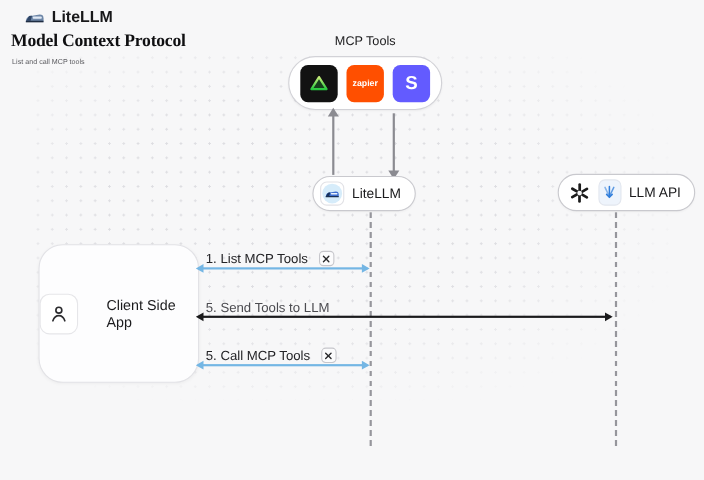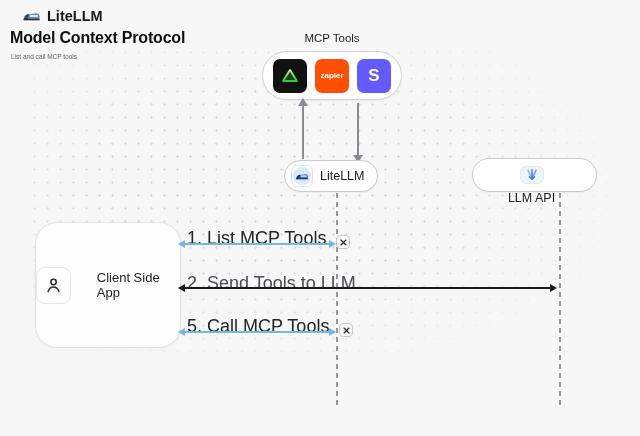--- a/index.html
+++ b/index.html
@@ -18,21 +18,21 @@
     background-image:radial-gradient(#dddde1 1.1px, transparent 1.1px);
     background-size:13px 13px;
     -webkit-mask-image:radial-gradient(ellipse 62% 62% at 42% 45%, #000 50%, transparent 100%);
     mask-image:radial-gradient(ellipse 62% 62% at 42% 45%, #000 50%, transparent 100%);
     pointer-events:none;
   }
 
   
   .brand { position:absolute; left:22px; top:8px; display:flex; align-items:center; gap:6px; }
   .brand-text { font-size:14.5px; font-weight:700; color:#18181a; }
-  .page-title { position:absolute; left:10px; top:29px; font-size:16px; font-weight:700; color:#0f0f11; letter-spacing:-.2px; }
+  .page-title { position:absolute; left:10px; top:29px; font-size:16px; font-weight:700; color:#0f0f11; letter-spacing:-.2px;font-family:Liberation Serif, serif; }
   .page-subtitle { position:absolute; left:11px; top:53px; font-size:6.5px; color:#5c5c60; }
 
   
   .mcp-label { position:absolute; left:262px; top:32px; width:140px; text-align:center; font-size:11.5px; font-weight:500; color:#1a1a1c; }
   .mcp-box {
     position:absolute; left:262px; top:51px; width:140px; height:49px;
     background:#fff; border:1px solid #d2d2d7; border-radius:25px;
     display:flex; align-items:center; justify-content:center; gap:8px;
     box-shadow:0 1px 2px rgba(0,0,0,.05);
   }
@@ -48,21 +48,21 @@
   .head.up   { left:298.2px; top:98px;  border-left:5px solid transparent; border-right:5px solid transparent; border-bottom:8px solid #8b8b91; }
   .head.down { left:353.2px; top:155px; border-left:5px solid transparent; border-right:5px solid transparent; border-top:8px solid #8b8b91; }
 
   
   .pill {
     position:absolute; background:#fff; border:1px solid #c9c9ce; border-radius:17px;
     display:flex; align-items:center; gap:7px; padding:0 12px 0 6px;
     box-shadow:0 1px 2px rgba(0,0,0,.04);
   }
   .pill-litellm { left:284px; top:160px; width:94px; height:32px; }
-  .pill-llm     { left:472px; top:158px; width:125px; height:34px;flex-direction:column; }
+  .pill-llm     { left:507px; top:158px; width:125px; height:34px; }
   .pill .label { font-size:12.5px; font-weight:500; color:#1b1b1d; white-space:nowrap; }
   .mini-badge { width:22px; height:22px; border:1px solid #e2e2e6; border-radius:6px; background:#fff; display:flex; align-items:center; justify-content:center; }
   .train-circle { width:18px; height:18px; border-radius:50%; background:#d6ecfa; display:flex; align-items:center; justify-content:center; }
   .provider-badge { width:24px; height:24px; border:1px solid #e2e6ee; border-radius:6px; background:#eef4fc; display:flex; align-items:center; justify-content:center; }
 
   
   .lifeline { position:absolute; width:2px; top:193px; height:215px;
     background:repeating-linear-gradient(#96969c 0 5px, transparent 5px 9px); }
   .ll-litellm { left:336px; }
   .ll-llm     { left:559px; }
@@ -71,21 +71,21 @@
   .client-box {
     position:absolute; left:35px; top:222px; width:146px; height:126px;
     background:#fdfdfe; border:1px solid #e2e2e6; border-radius:22px;
     display:flex; align-items:center; justify-content:flex-start; gap:26px;
     box-shadow:0 1px 3px rgba(0,0,0,.04);
   }
   .client-icon { width:37px; height:37px; border:1px solid #e6e6e9; border-radius:9px; background:#fff; display:flex; align-items:center; justify-content:center; }
   .client-label { font-size:13px; font-weight:500; color:#1b1b1d; }
 
   
-  .msg-label { position:absolute; display:flex; align-items:flex-end; gap:10px; font-size:18px; color:#232326; white-space:nowrap; }
+  .msg-label { position:absolute; display:flex; align-items:center; gap:10px; font-size:12px; color:#232326; white-space:nowrap; }
   .msg-label.gray { color:#4b4b50; }
   .tools-badge { width:14px; height:14px; border:1px solid #c6c6cb; border-radius:4px; background:#fbfbfc; display:flex; align-items:center; justify-content:center; }
   .hline { position:absolute; height:2px; }
   .hhead { position:absolute; width:0; height:0; border-top:4.5px solid transparent; border-bottom:4.5px solid transparent; }
 </style>
 </head>
 <body>
 
 <div class="canvas">
   <div class="dots"></div>
@@ -185,21 +185,21 @@
         <path d="M5.5 5.5 L18.5 18.5"></path>
           <path d="M18.5 5.5 L5.5 18.5"></path>
       </svg>
     </span>
   </div>
   <div class="hline" style="left:182px; top:243px; width:152px; background:#74b6e4;"></div>
   <div class="hhead" style="left:178px; top:239.5px; border-right:7px solid #74b6e4;"></div>
   <div class="hhead" style="left:329px; top:239.5px; border-left:7px solid #74b6e4;"></div>
 
   <div class="msg-label gray" style="left:187px; top:273px;">
-    <span>2. Send Tools to LLM</span>
+    <span>5. Send Tools to LLM</span>
   </div>
   <div class="hline" style="left:182px; top:287px; width:373px; background:#1a1a1c;"></div>
   <div class="hhead" style="left:178px; top:283.5px; border-right:7px solid #1a1a1c;"></div>
   <div class="hhead" style="left:550px; top:283.5px; border-left:7px solid #1a1a1c;"></div>
 
   <div class="msg-label" style="left:187px; top:316px;">
     <span>5. Call MCP Tools</span>
     <span class="tools-badge">
       <svg width="9" height="9" viewBox="0 0 24 24" fill="none" stroke="#2a2a2c" stroke-width="3.4" stroke-linecap="round">
         <path d="M5.5 5.5 L18.5 18.5"></path>

